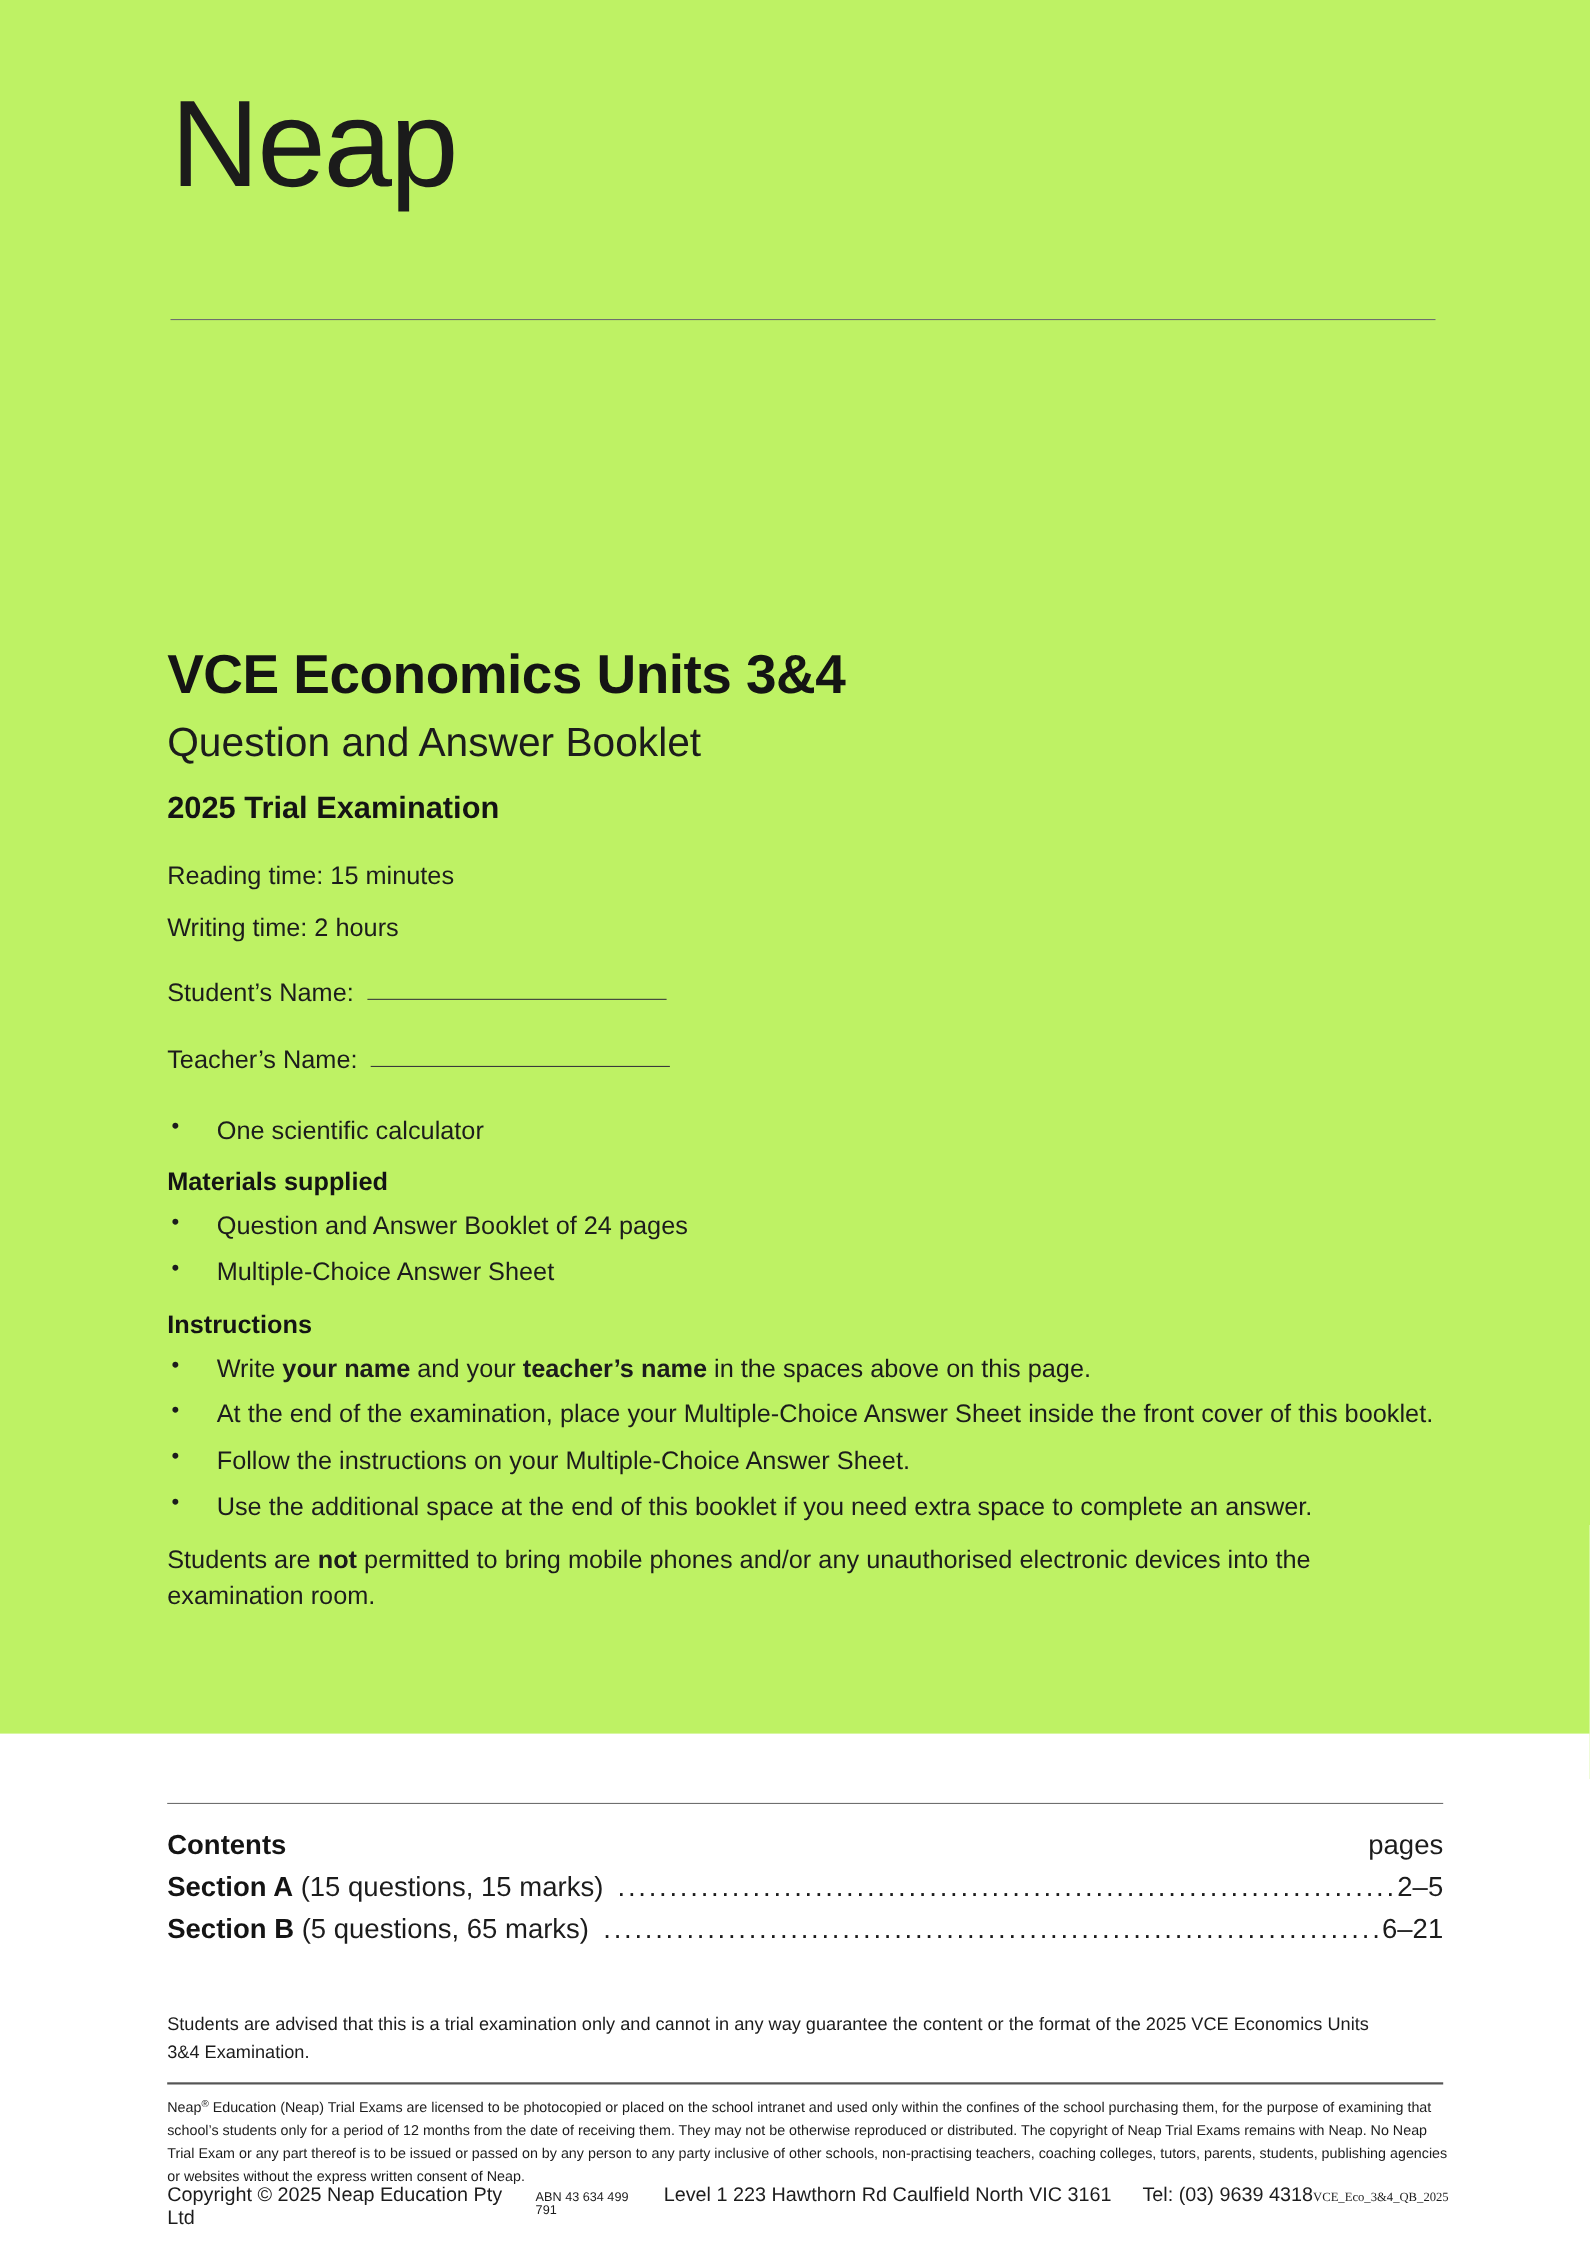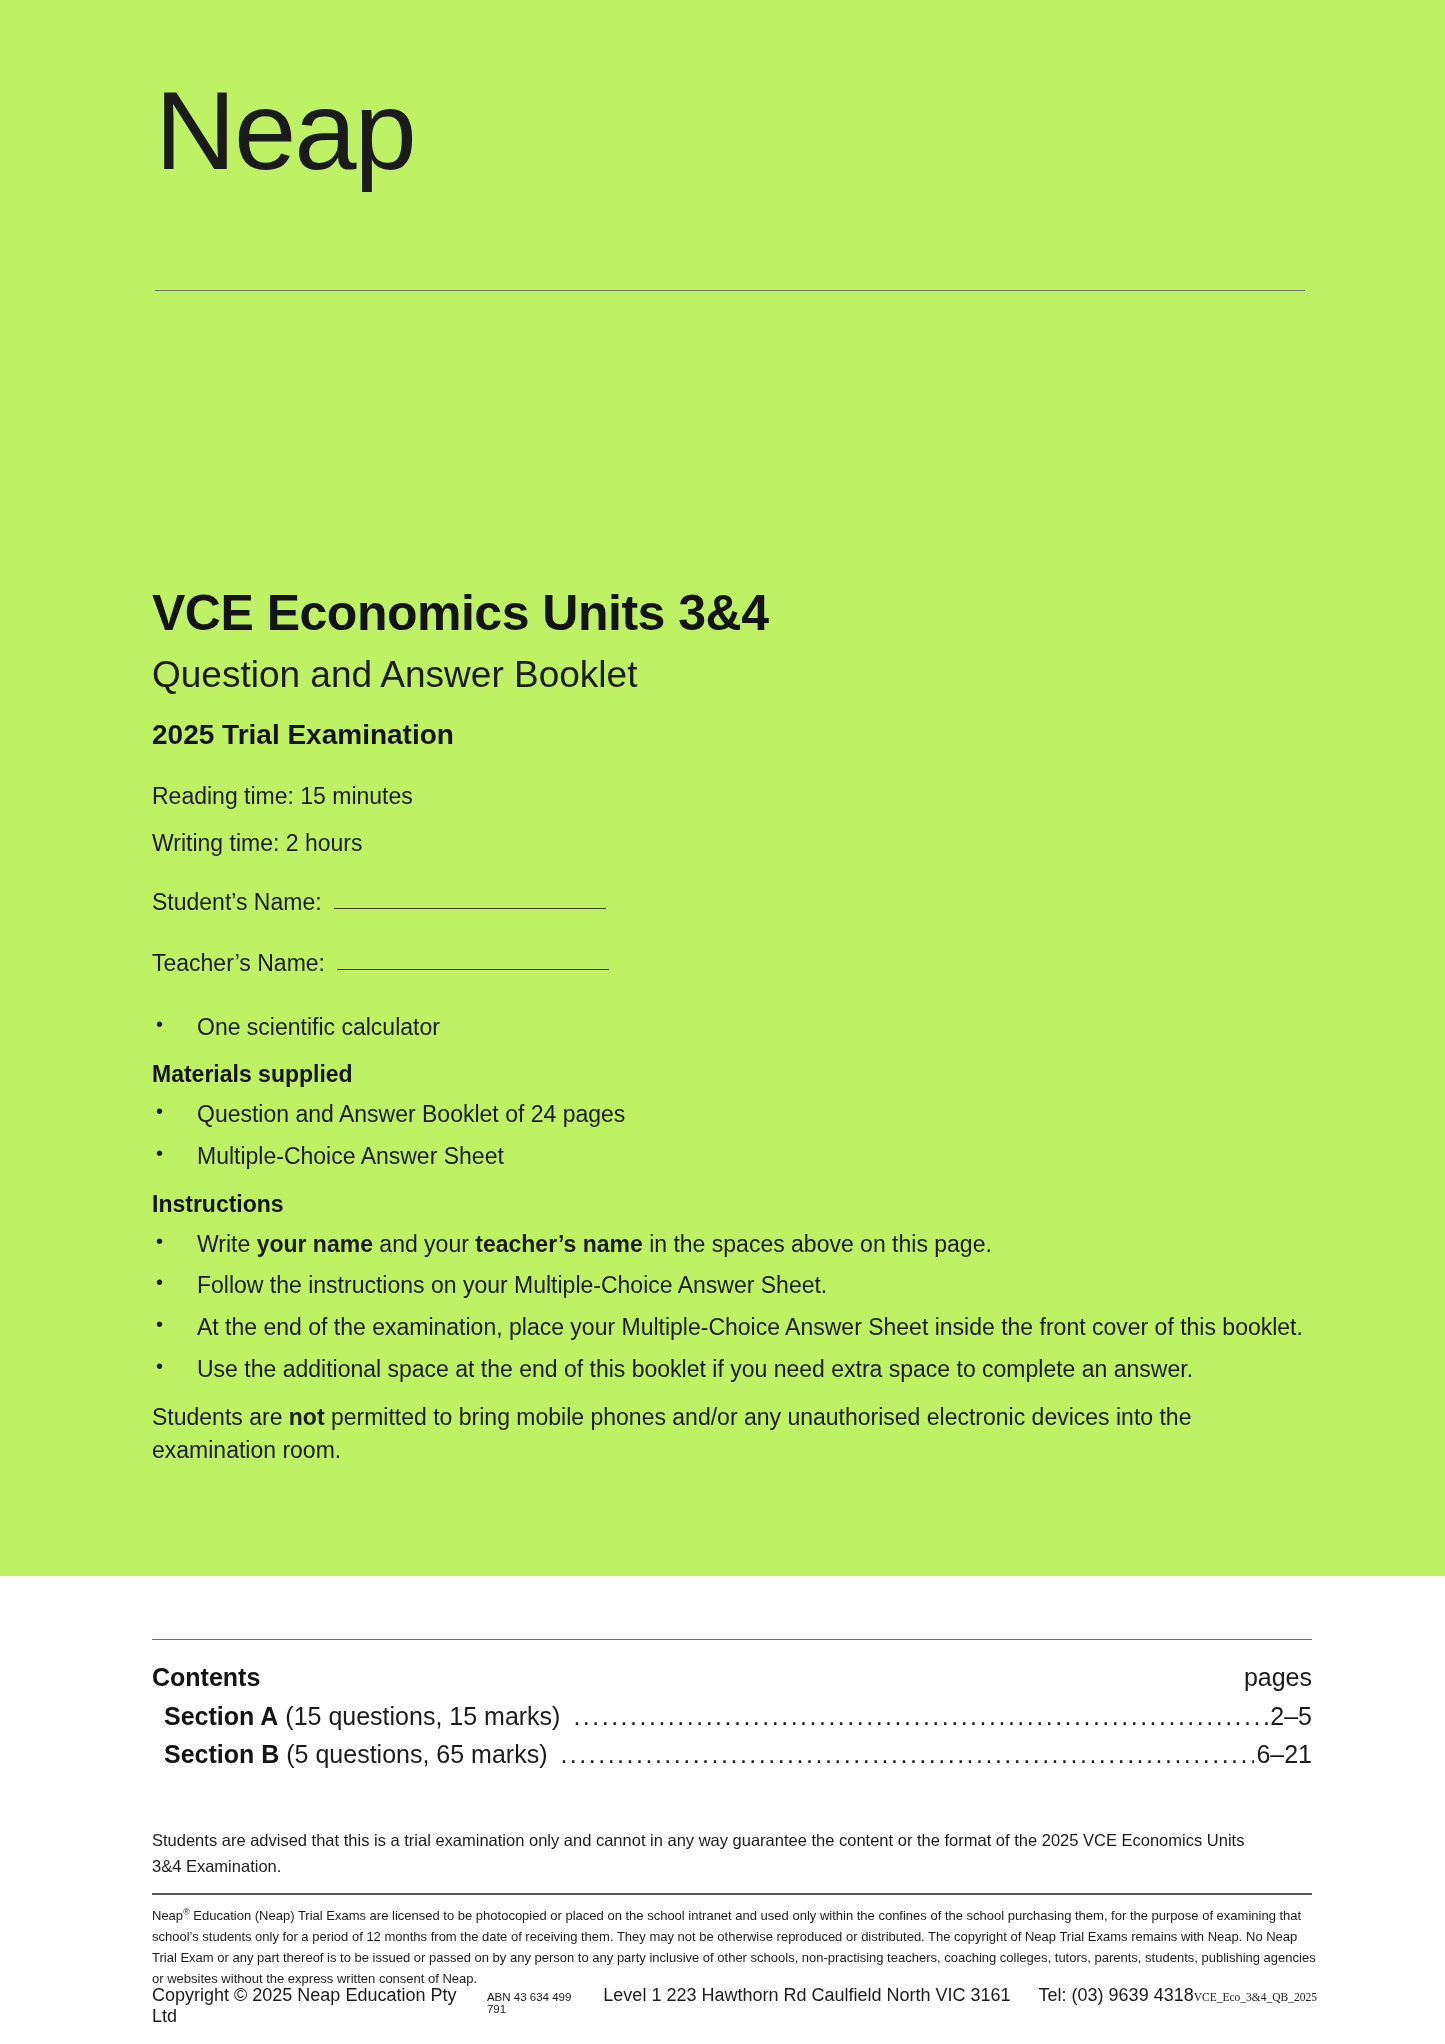--- a/index.html
+++ b/index.html
@@ -159,21 +159,20 @@
     margin-bottom: 10px;
   }
   .contents-head .ctitle { font-weight: bold; color:#141414; }
   .contents-head .cpages { font-weight: normal; color:#1c1c1c; }
   .toc-row {
     display: flex;
     align-items: flex-end;
     font-size: 25px;
     margin-bottom: 9px;
     color: #1c1c1c;
-    margin-left: 12px;
   }
   .toc-row .secname { font-weight: bold; white-space: pre; color:#141414; }
   .toc-row .secdesc { white-space: pre; }
   .toc-row .dots {
     flex: 1 1 auto;
     margin: 0 2px 0 6px;
     overflow: hidden;
     white-space: nowrap;
     letter-spacing: 2.5px;
     color: #1c1c1c;
@@ -272,22 +271,22 @@
 
     <h3 class="sec">Materials supplied</h3>
     <ul class="bullets" id="supplied-list">
         <li>Question and Answer Booklet of 24 pages</li>
         <li>Multiple-Choice Answer Sheet</li>
       </ul>
 
     <h3 class="sec">Instructions</h3>
     <ul class="bullets" id="instructions-list">
         <li><span>Write </span><b>your name</b><span> and your </span><b>teacher’s name</b><span> in the spaces above on this page.</span></li>
+        <li><span>At the end of the examination, place your Multiple-Choice Answer Sheet inside the front cover of this booklet.</span></li>
         <li><span>Follow the instructions on your Multiple-Choice Answer Sheet.</span></li>
-        <li><span>At the end of the examination, place your Multiple-Choice Answer Sheet inside the front cover of this booklet.</span></li>
         <li><span>Use the additional space at the end of this booklet if you need extra space to complete an answer.</span></li>
       </ul>
 
     <p class="note" id="policy-note"><span>Students are </span><b>not</b><span> permitted to bring mobile phones and/or any unauthorised electronic devices into the examination room.</span></p>
   </div>
 
   <div class="rule-contents-top"></div>
 
   <div class="contents">
     <div class="contents-head">

